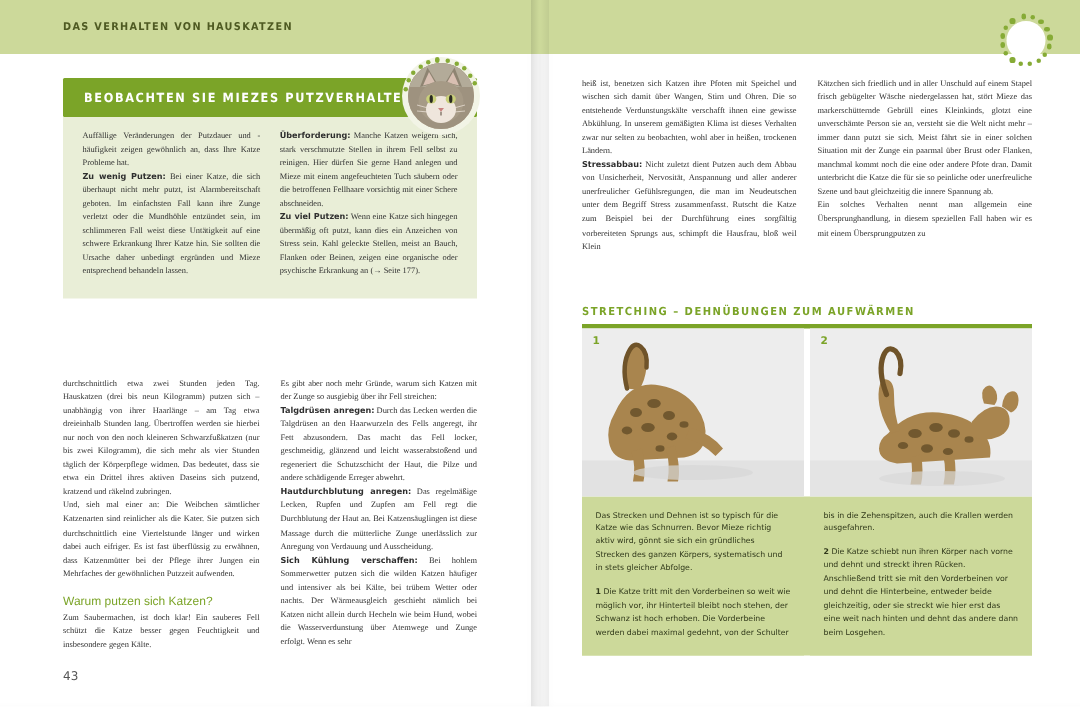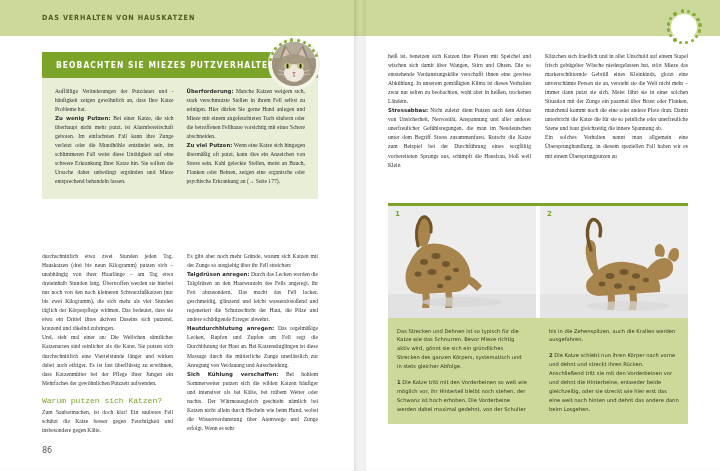--- a/index.html
+++ b/index.html
@@ -62,21 +62,21 @@
     overflow:hidden;background:#b9a58c;
   }
   .catbadge .photo svg{display:block;}
 
   
   .cols{position:absolute;left:42px;top:252px;width:276px;display:flex;gap:14px;}
   .col{width:131px;}
   .col p{margin:0;font-size:5.6px;line-height:1.62;text-align:justify;color:#2f2f2f;}
   .sec-h{
     margin:0 0 3px 0;
-    font-family:Liberation Mono, monospace;
+    font-family:Liberation Sans, sans-serif;
     font-size:8px;font-weight:400;color:#7ba428;
   }
   .gap-top{margin-top:8px;}
 
   .folio{
     position:absolute;left:42px;bottom:16px;
     font-family:"DejaVu Sans","Liberation Sans",sans-serif;
     font-size:8px;color:#555;
   }
 
@@ -186,21 +186,21 @@
         <p>Zum Saubermachen, ist doch klar! Ein sauberes Fell schützt die Katze besser gegen Feuchtigkeit und insbesondere gegen Kälte.</p>
       </div>
       <div class="col">
         <p>Es gibt aber noch mehr Gründe, warum sich Katzen mit der Zunge so ausgiebig über ihr Fell streichen:</p>
         <p><span class="lead">Talgdrüsen anregen:</span><span> Durch das Lecken werden die Talgdrüsen an den Haarwurzeln des Fells angeregt, ihr Fett abzusondern. Das macht das Fell locker, geschmeidig, glänzend und leicht wasserabstoßend und regeneriert die Schutzschicht der Haut, die Pilze und andere schädigende Erreger abwehrt.</span></p>
         <p><span class="lead">Hautdurchblutung anregen:</span><span> Das regelmäßige Lecken, Rupfen und Zupfen am Fell regt die Durchblutung der Haut an. Bei Katzensäuglingen ist diese Massage durch die mütterliche Zunge unerlässlich zur Anregung von Verdauung und Ausscheidung.</span></p>
         <p><span class="lead">Sich Kühlung verschaffen:</span><span> Bei hohlem Sommerwetter putzen sich die wilden Katzen häufiger und intensiver als bei Kälte, bei trübem Wetter oder nachts. Der Wärmeausgleich geschieht nämlich bei Katzen nicht allein durch Hecheln wie beim Hund, wobei die Wasserverdunstung über Atemwege und Zunge erfolgt. Wenn es sehr</span></p>
       </div>
     </div>
 
-    <div class="folio">86</div>
+    <div class="folio">43</div>
   </div>
 
   <div class="page right">
 
     <div class="runband">
       <div class="ringdeco">
         <div class="disc"></div>
       <div class="dot" style="width: 3.4px; height: 3.4px; left: 18.9055px; top: 4.36088px;"></div>
           <div class="dot" style="width: 3.4px; height: 3.4px; left: 24.9779px; top: 4.99912px;"></div>
           <div class="dot" style="width: 3.4px; height: 3.4px; left: 30.3691px; top: 7.86566px;"></div>
@@ -225,20 +225,21 @@
         <p>heiß ist, benetzen sich Katzen ihre Pfoten mit Speichel und wischen sich damit über Wangen, Stirn und Ohren. Die so entstehende Verdunstungskälte verschafft ihnen eine gewisse Abkühlung. In unserem gemäßigten Klima ist dieses Verhalten zwar nur selten zu beobachten, wohl aber in heißen, trockenen Ländern.</p>
         <p><span class="lead">Stressabbau:</span><span> Nicht zuletzt dient Putzen auch dem Abbau von Unsicherheit, Nervosität, Anspannung und aller anderer unerfreulicher Gefühlsregungen, die man im Neudeutschen unter dem Begriff Stress zusammenfasst. Rutscht die Katze zum Beispiel bei der Durchführung eines sorgfältig vorbereiteten Sprungs aus, schimpft die Hausfrau, bloß weil Klein</span></p>
       </div>
       <div class="rcol">
         <p>Kätzchen sich friedlich und in aller Unschuld auf einem Stapel frisch gebügelter Wäsche niedergelassen hat, stört Mieze das markerschütternde Gebrüll eines Kleinkinds, glotzt eine unverschämte Person sie an, versteht sie die Welt nicht mehr – immer dann putzt sie sich. Meist fährt sie in einer solchen Situation mit der Zunge ein paarmal über Brust oder Flanken, manchmal kommt noch die eine oder andere Pfote dran. Damit unterbricht die Katze die für sie so peinliche oder unerfreuliche Szene und baut gleichzeitig die innere Spannung ab.</p>
         <p>Ein solches Verhalten nennt man allgemein eine Übersprunghandlung, in diesem speziellen Fall haben wir es mit einem Übersprungputzen zu</p>
       </div>
     </div>
 
     <div class="stretch">
+      <div class="st-title">STRETCHING – DEHNÜBUNGEN ZUM AUFWÄRMEN</div>
       <div class="st-rule"></div>
 
       <div class="st-photos">
         <div class="photo-cell">
           <span class="num">1</span>
           <svg width="148" height="112" viewBox="0 0 148 112" aria-hidden="true">
             <rect width="148" height="112" fill="#ededed"></rect>
             <rect y="88" width="148" height="24" fill="#e2e2e2"></rect>
             <g fill="#a9854e">
               <path d="M22 56 q10 -22 30 -18 q16 3 24 14 q8 11 6 22 q-2 10 -14 12 l-36 2 q-12 -1 -14 -12 q-2 -10 4 -20 Z"></path>

